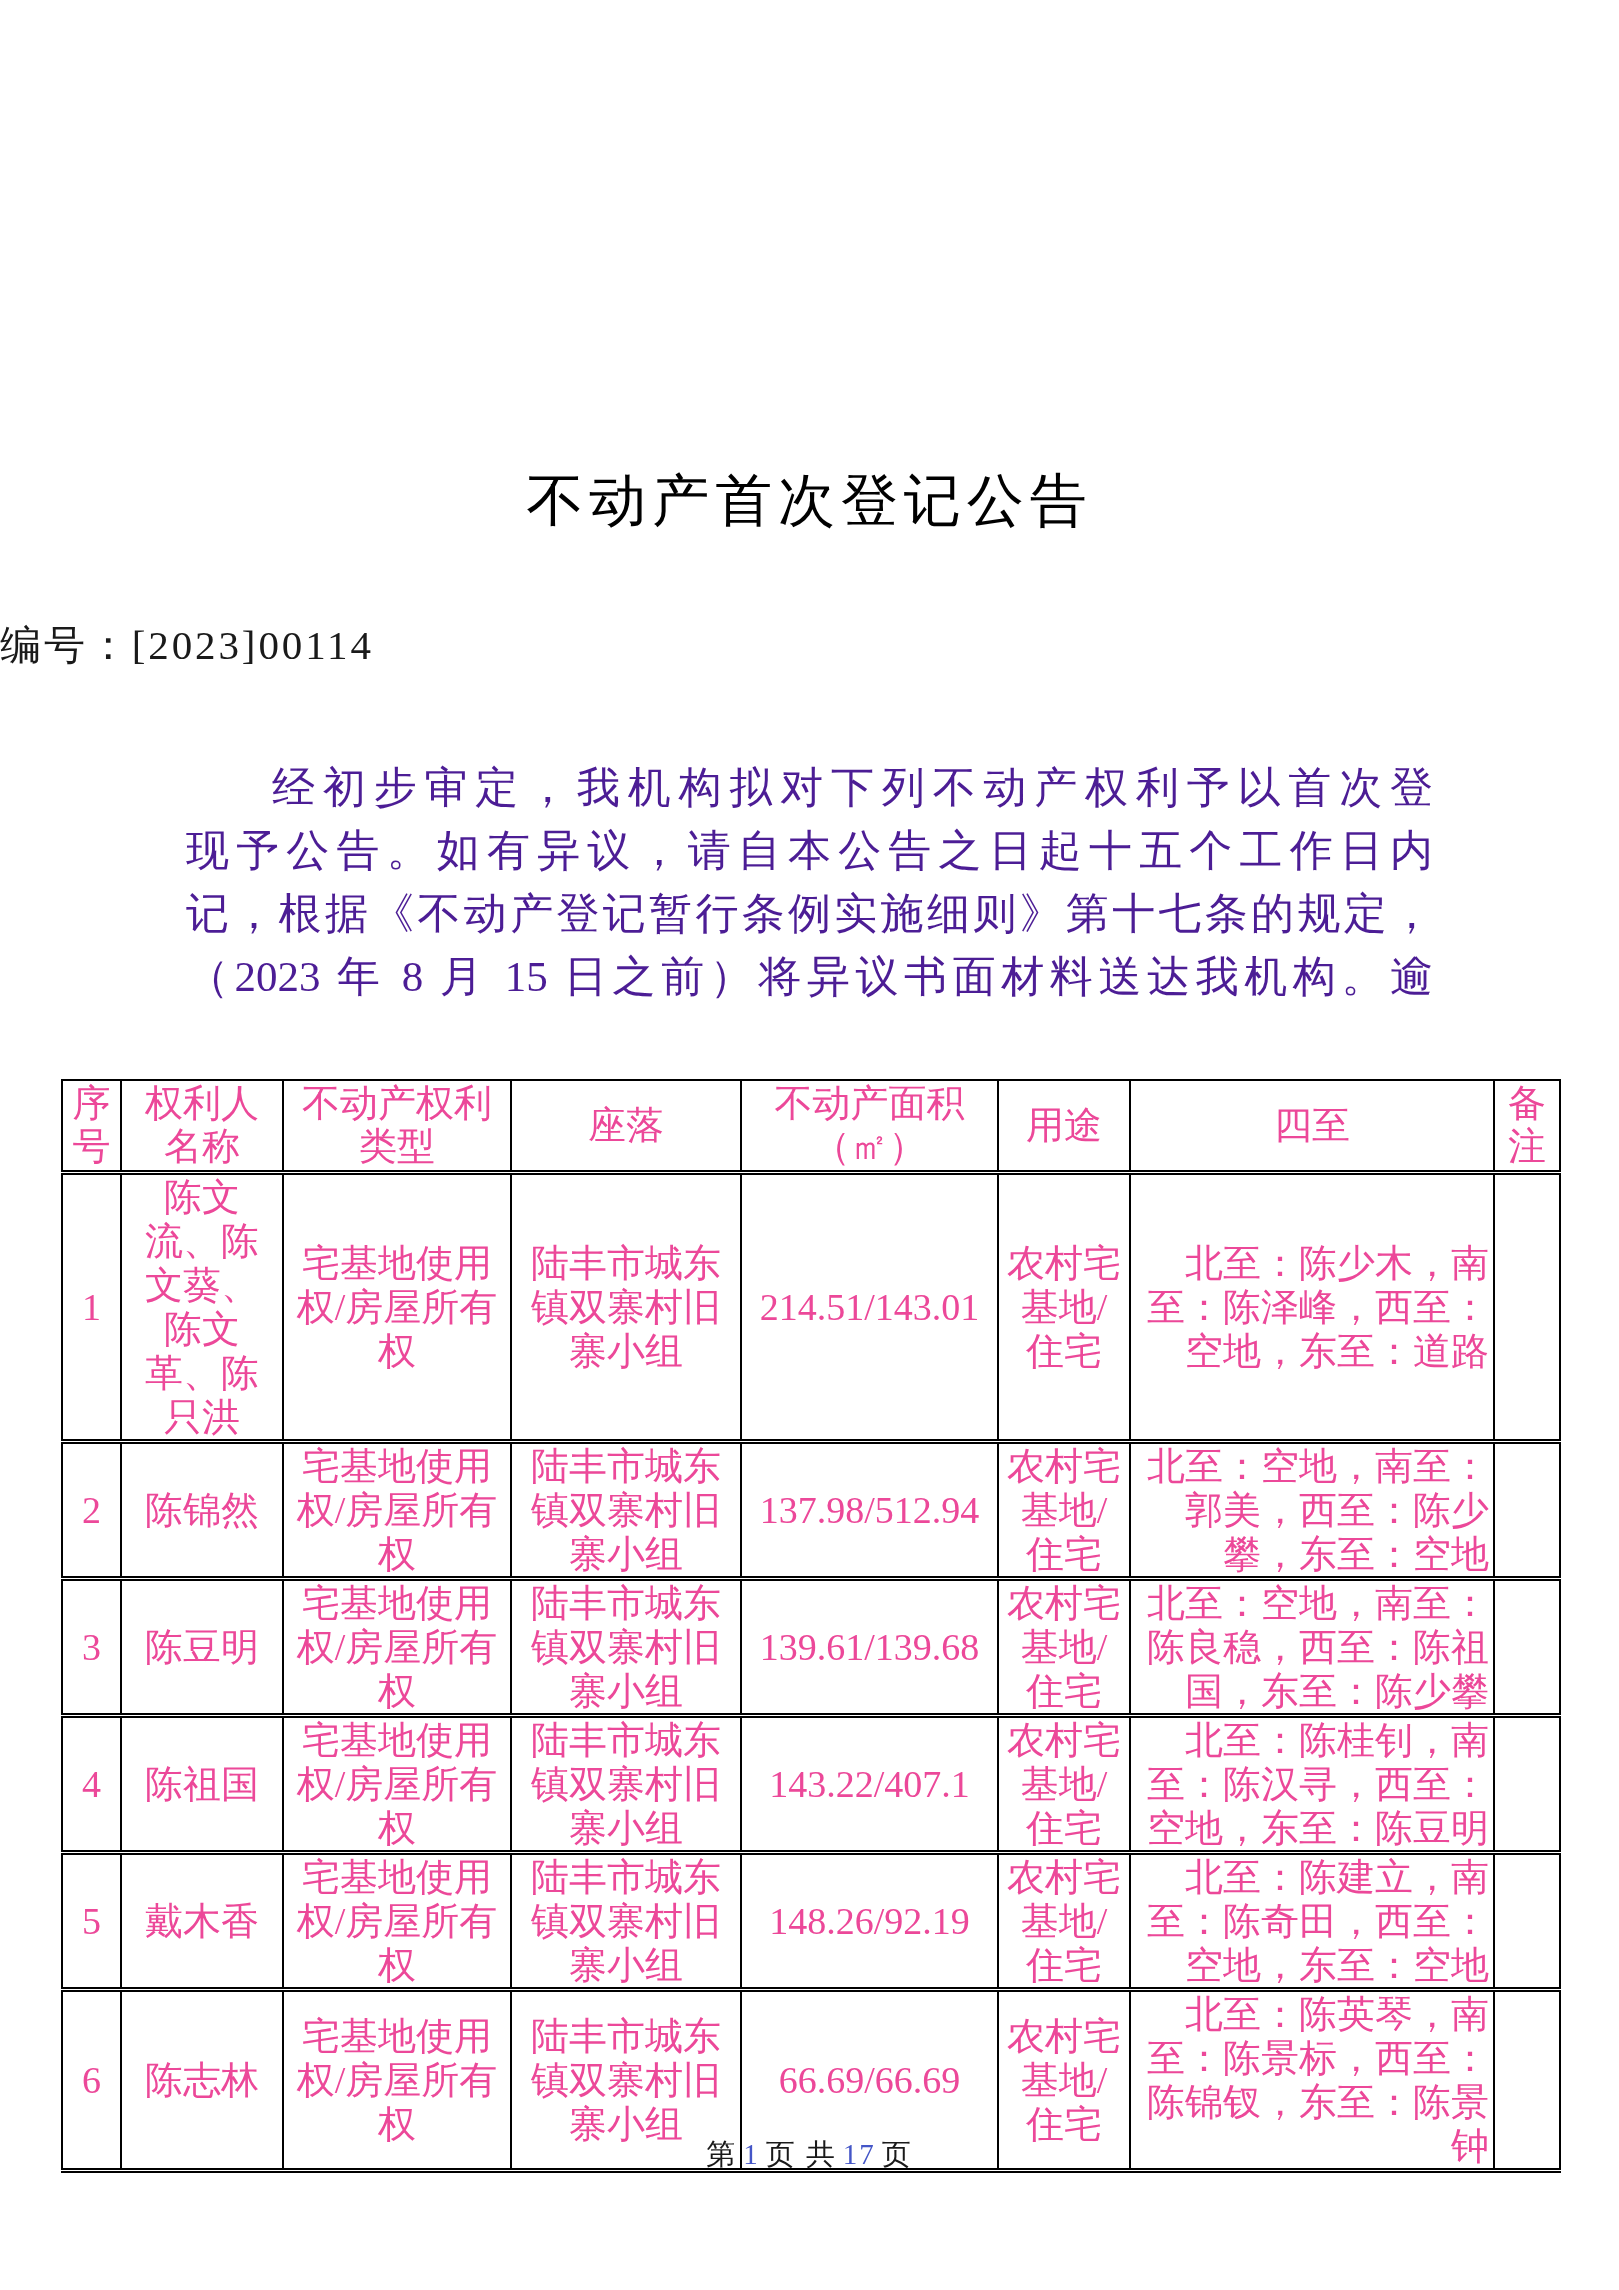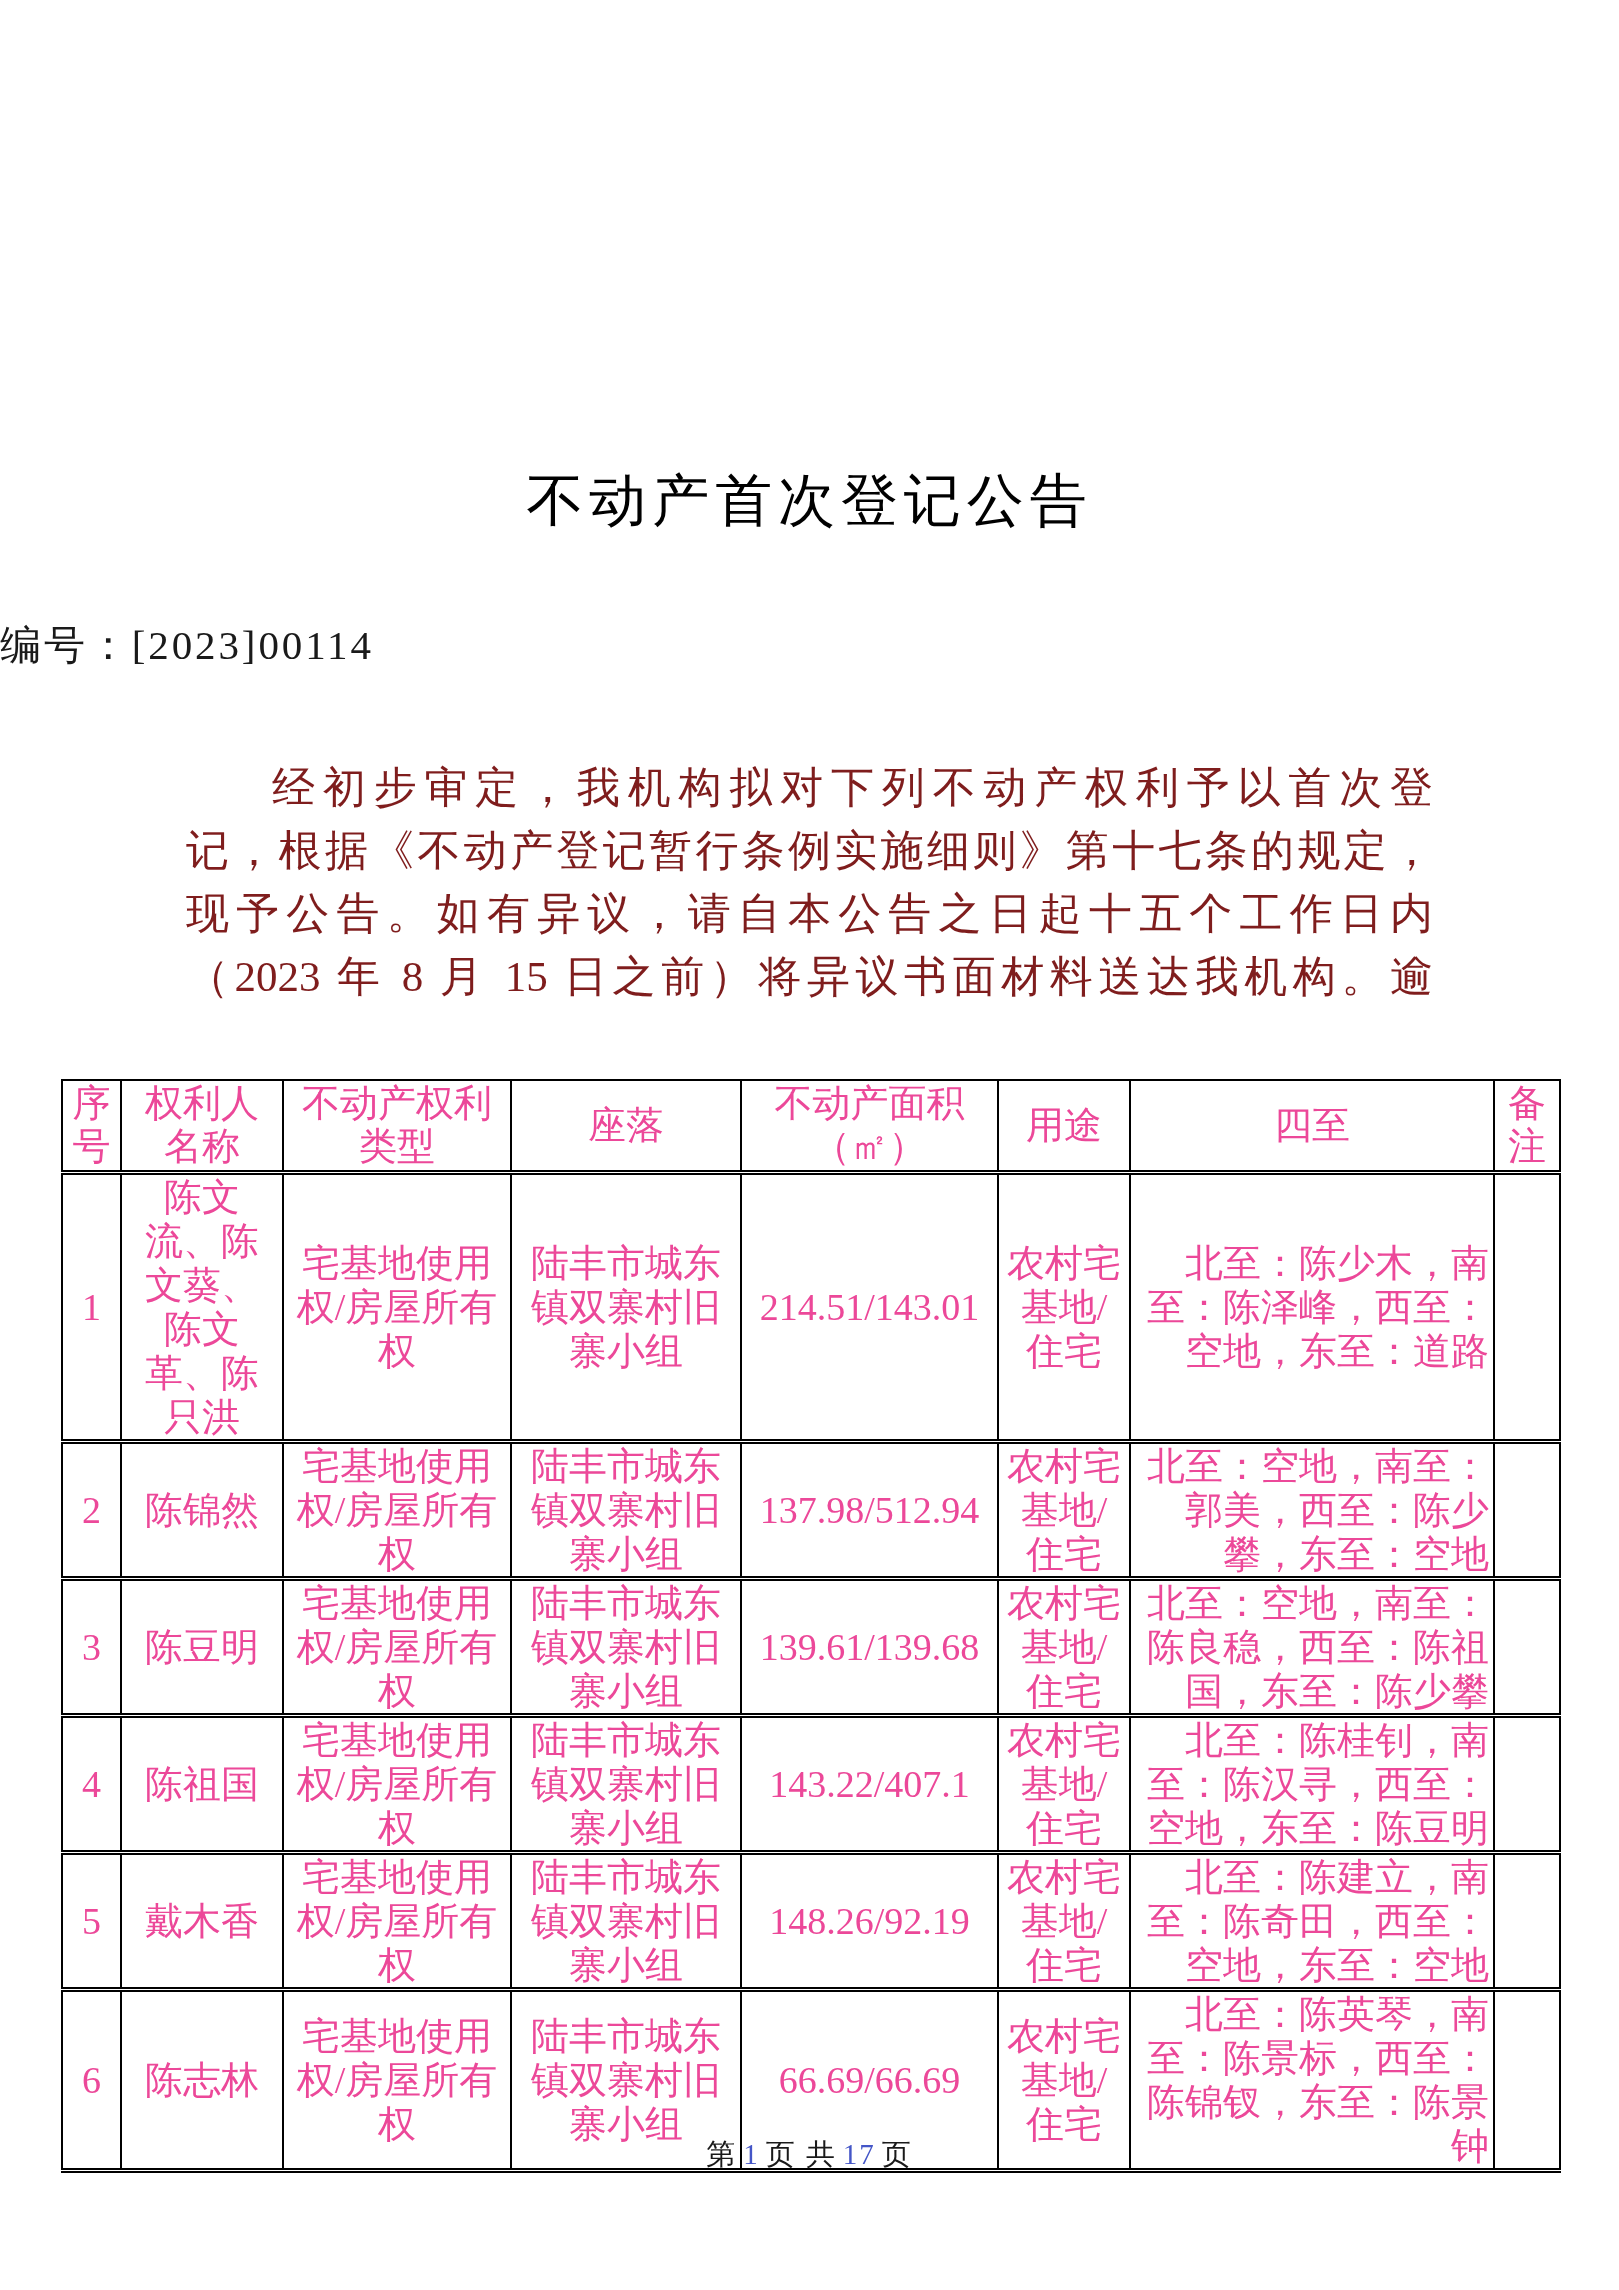--- a/index.html
+++ b/index.html
@@ -31,21 +31,21 @@
     padding-right: 257px;
     font-size: 41px;
     letter-spacing: 2.9px;
     color: #1a1a1a;
   }
   .notice {
     margin-top: 83px;
     margin-left: 186px;
     width: 1247px;
     font-size: 43px;
-    color: #7f1d1d;
+    color: #4c1d95;
   }
   .notice-line {
     line-height: 63px;
     height: 63px;
     white-space: nowrap;
   }
   .notice-line.just {
     white-space: normal;
     text-align: justify;
     text-align-last: justify;
@@ -99,22 +99,22 @@
 <body>
 
 <div class="page">
 
   <h1 class="title">不动产首次登记公告</h1>
 
   <div class="doc-number">编号：[2023]00114</div>
 
   <div class="notice">
     <div class="notice-line just indent">经初步审定，我机构拟对下列不动产权利予以首次登</div>
+    <div class="notice-line just">现予公告。如有异议，请自本公告之日起十五个工作日内</div>
     <div class="notice-line just">记，根据《不动产登记暂行条例实施细则》第十七条的规定，</div>
-    <div class="notice-line just">现予公告。如有异议，请自本公告之日起十五个工作日内</div>
     <div class="notice-line just">（2023 年 8 月 15 日之前）将异议书面材料送达我机构。逾</div>
   </div>
 
   <table class="reg-table">
     <colgroup>
       <col style="width:59px">
       <col style="width:162px">
       <col style="width:228px">
       <col style="width:230px">
       <col style="width:257px">

